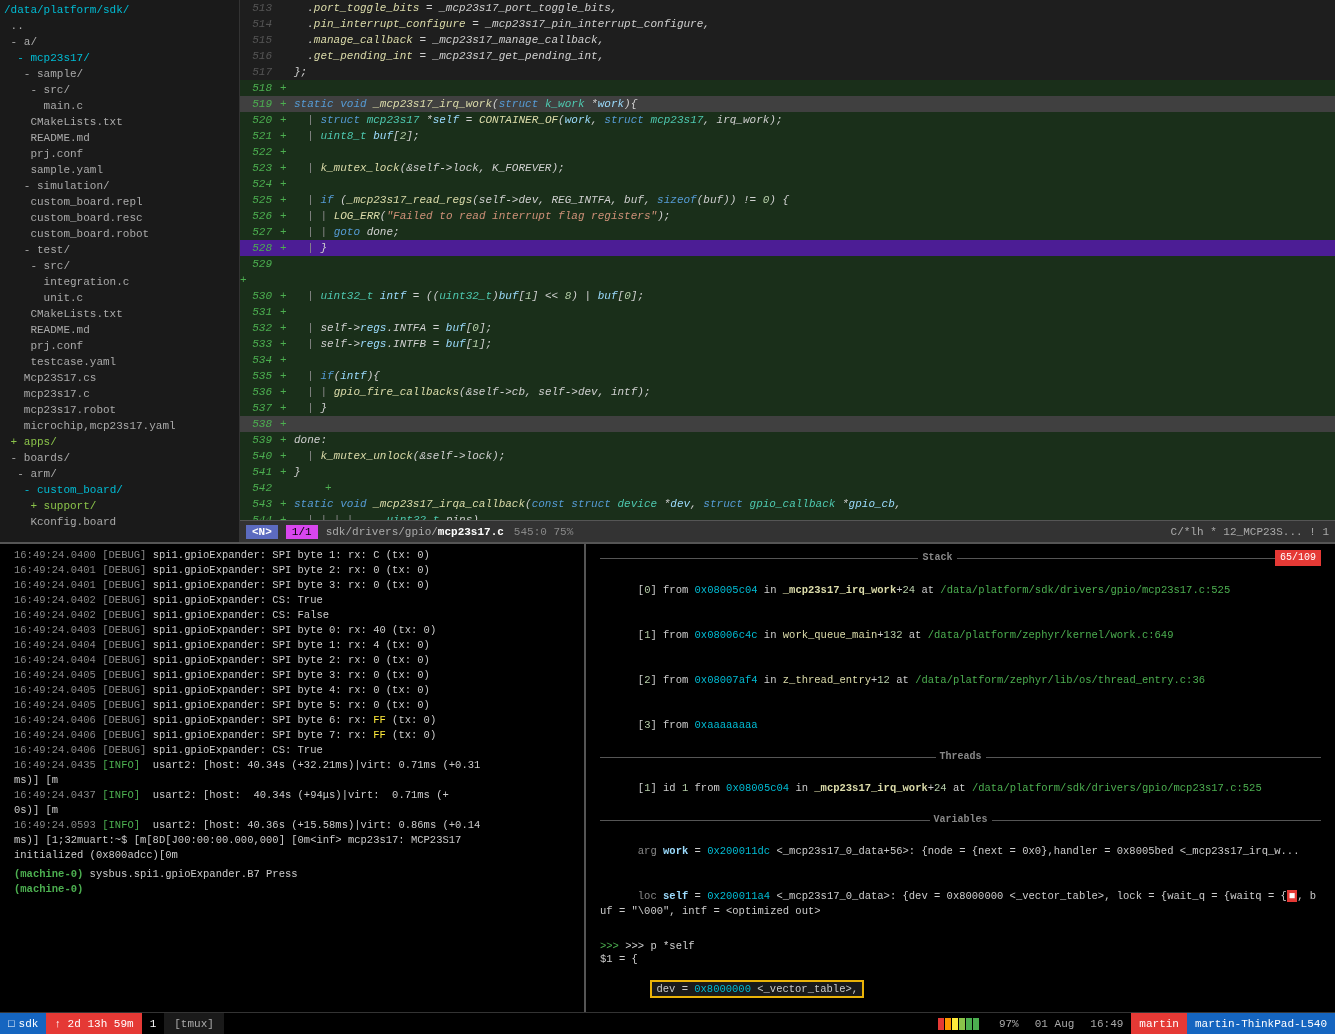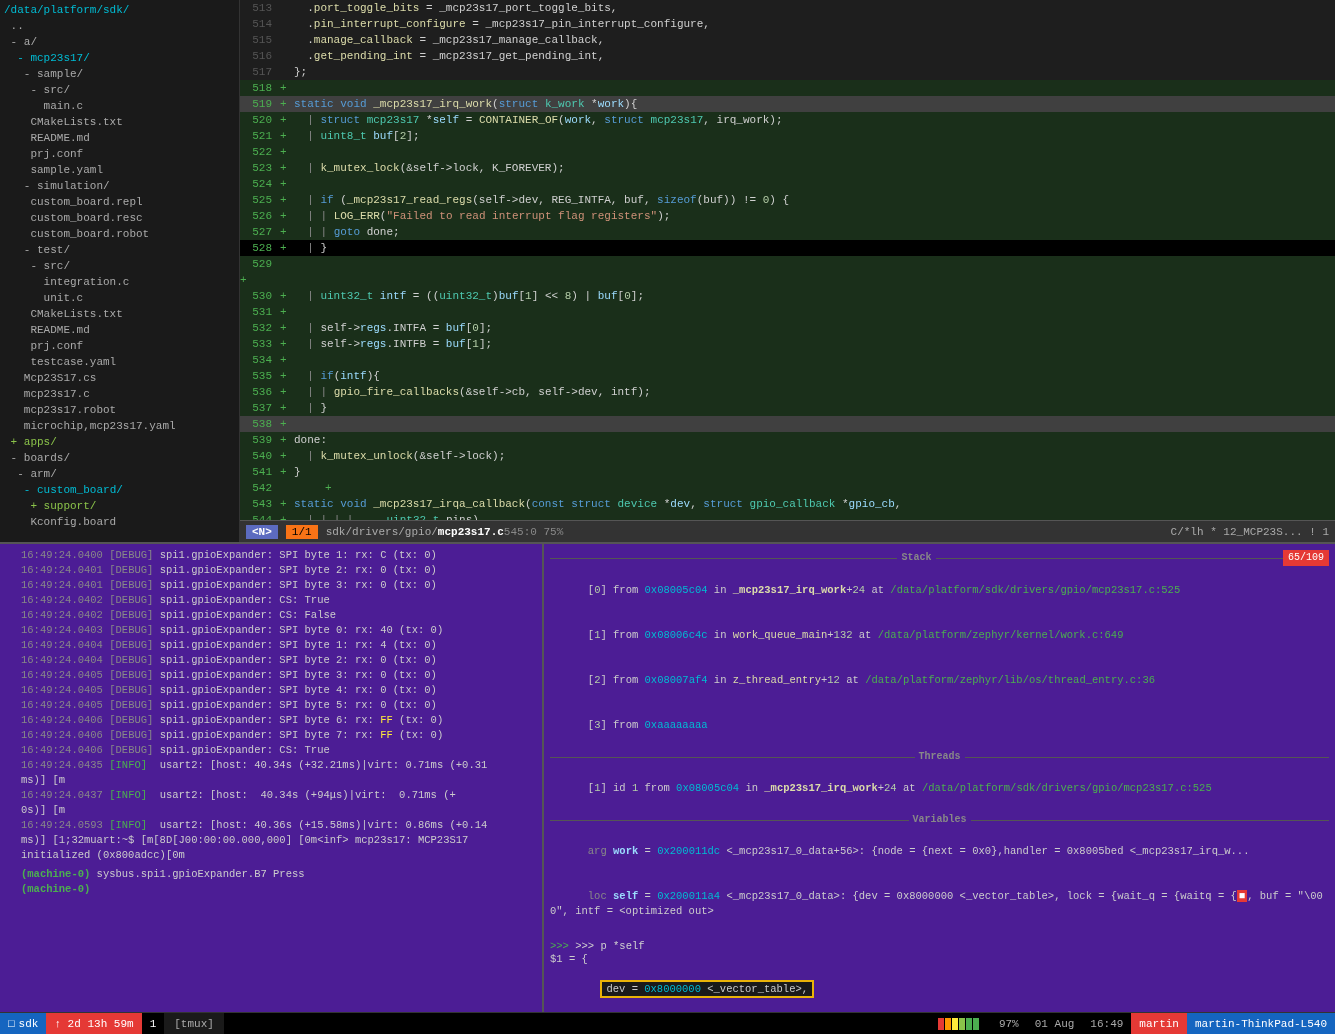--- a/index.html
+++ b/index.html
@@ -46,20 +46,21 @@
     .code-area {
       flex: 1;
       background: #1e1e1e;
       overflow: auto;
       display: flex;
       flex-direction: column;
     }
     .code-content {
       flex: 1;
       overflow: auto;
+      font-style: italic;
     }
     .code-line {
       display: flex;
       line-height: 16px;
       white-space: pre;
     }
     .line-num-col {
       width: 40px;
       text-align: right;
       padding-right: 8px;
@@ -112,46 +113,46 @@
 
     
     .bottom-area {
       display: flex;
       height: 470px;
       border-top: 2px solid #555;
     }
 
     
     .terminal-pane {
-      width: 544px;
-      background: #4c1d95;
+      width: 586px;
+      background: #000000;
       overflow: auto;
-      padding: 4px 21px;
+      padding: 4px 14px;
       font-size: 10.5px;
       color: #ccc;
       flex-shrink: 0;
       border-right: 2px solid #555;
     }
     .term-line {
       line-height: 15px;
       white-space: pre-wrap;
       word-break: break-all;
     }
     .term-line .ts { color: #888; }
     .term-line .debug { color: #888; }
     .term-line .info { color: #4caf50; }
     .term-line .yellow { color: #ffeb3b; }
     .term-line .machine { color: #4caf50; font-weight: bold; }
 
     
     .debugger-pane {
       flex: 1;
-      background: #4c1d95;
+      background: #000000;
       overflow: auto;
-      padding: 4px 6px;
+      padding: 4px 14px;
       font-size: 10.5px;
       color: #ccc;
     }
     .dbg-line {
       line-height: 15px;
       white-space: pre-wrap;
       word-break: break-all;
     }
     .dbg-line .cyan { color: #00bcd4; }
     .dbg-line .green { color: #4caf50; }
@@ -369,21 +370,21 @@
         <span class="code-text">&nbsp;&nbsp;<span class="pipe">|</span> <span class="kw">if</span> (<span class="fn">_mcp23s17_read_regs</span>(self-&gt;dev, REG_INTFA, buf, <span class="kw">sizeof</span>(buf)) != <span class="num">0</span>) {</span>
       </div>
       <div class="code-line" style="background:#1a2f1a;">
         <span class="line-num-col" style="color:#4caf50;">526</span><span class="diff-marker plus">+</span>
         <span class="code-text">&nbsp;&nbsp;<span class="pipe">|</span> <span class="pipe">|</span> <span class="fn">LOG_ERR</span>(<span class="str">"Failed to read interrupt flag registers"</span>);</span>
       </div>
       <div class="code-line" style="background:#1a2f1a;">
         <span class="line-num-col" style="color:#4caf50;">527</span><span class="diff-marker plus">+</span>
         <span class="code-text">&nbsp;&nbsp;<span class="pipe">|</span> <span class="pipe">|</span> <span class="kw">goto</span> done;</span>
       </div>
-      <div class="code-line" style="background:#000000;">
+      <div class="code-line" style="background:#4c1d95;">
         <span class="line-num-col" style="color:#4caf50;">528</span><span class="diff-marker plus">+</span>
         <span class="code-text">&nbsp;&nbsp;<span class="pipe">|</span> }</span>
       </div>
       <div class="code-line" style="background:#1a2f1a;flex-direction:column;">
         <span class="line-num-col" style="color:#4caf50;">529</span><span class="diff-marker plus">+</span>
         <span class="code-text"></span>
       </div>
       <div class="code-line" style="background:#1a2f1a;">
         <span class="line-num-col" style="color:#4caf50;">530</span><span class="diff-marker plus">+</span>
         <span class="code-text">&nbsp;&nbsp;<span class="pipe">|</span> <span class="type">uint32_t</span> <span class="var">intf</span> = ((<span class="type">uint32_t</span>)<span class="var">buf</span>[<span class="num">1</span>] &lt;&lt; <span class="num">8</span>) | <span class="var">buf</span>[<span class="num">0</span>];</span>
@@ -446,25 +447,25 @@
       </div>
       <div class="code-line" style="background:#1a2f1a;">
         <span class="line-num-col" style="color:#4caf50;">545</span><span class="diff-marker plus">+</span>
         <span class="code-text">{</span>
       </div>
 
     </div>
 
     <div class="statusbar">
       <span class="mode-n">&lt;N&gt;</span>
-      <span style="background:#f97316;color:#000;padding:1px 6px;">1/1</span>
+      <span style="background:#d946ef;color:#000;padding:1px 6px;">1/1</span>
       <span style="color:#aaa;margin-left:8px;">
         <span style="color:#aaa;">sdk/drivers/gpio/</span><span style="color:#fff;font-weight:bold;">mcp23s17.c</span>
       </span>
-      <span style="color:#888;">545:0 75%</span>
+      <span style="color:#888;margin-left:10px;">545:0 75%</span>
       <span style="margin-left:auto;color:#aaa;">C/*lh  * 12_MCP23S...  ! 1</span>
     </div>
   </div>
 </div>
 
 <div class="bottom-area">
 
   <div class="terminal-pane">
     <div class="term-line"><span class="ts">16:49:24.0400</span> <span class="debug">[DEBUG]</span> spi1.gpioExpander: SPI byte 1: rx: C (tx: 0)</div>
     <div class="term-line"><span class="ts">16:49:24.0401</span> <span class="debug">[DEBUG]</span> spi1.gpioExpander: SPI byte 2: rx: 0 (tx: 0)</div>

